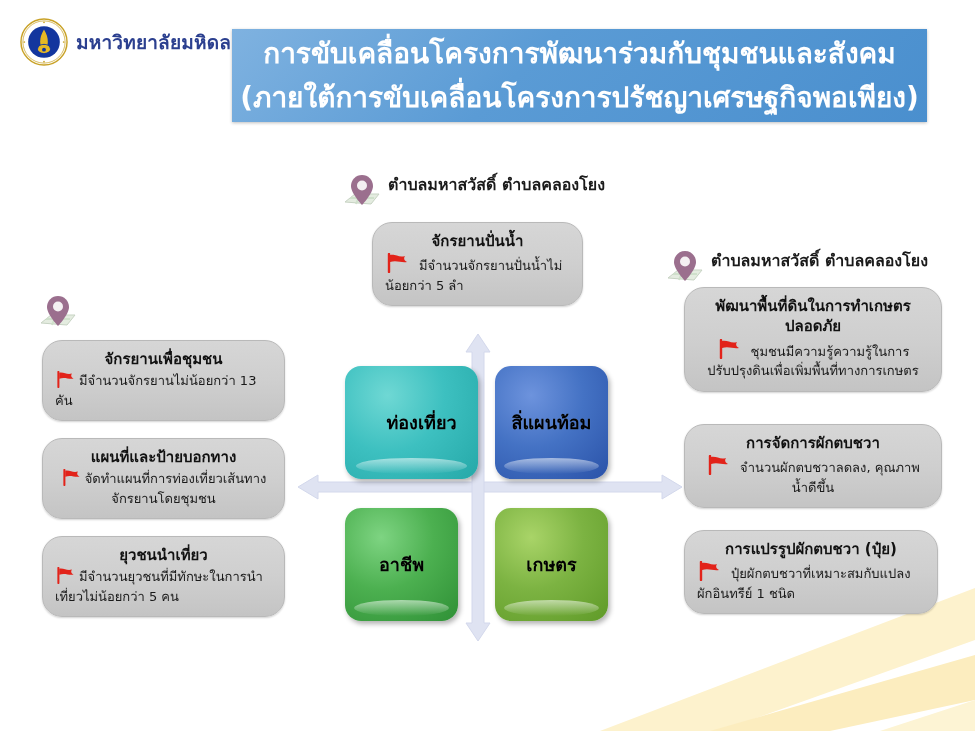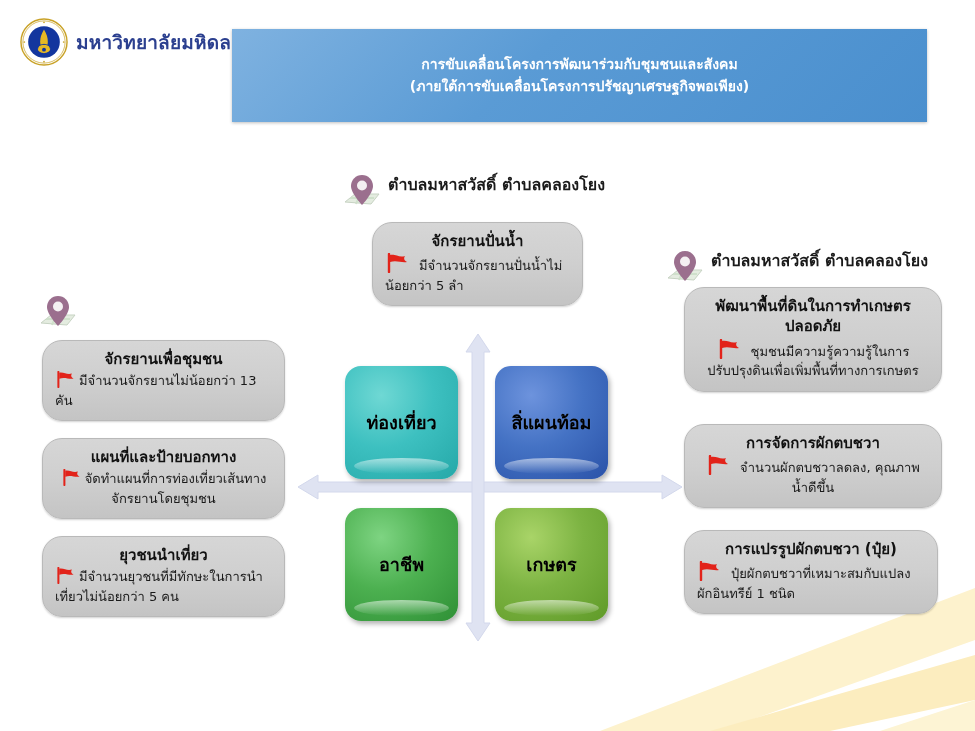--- a/index.html
+++ b/index.html
@@ -59,21 +59,21 @@
     background: linear-gradient(135deg, #7fb2e0 0%, #5a9bd5 42%, #4a8fce 100%);
     box-shadow: 0 1px 3px rgba(0,0,0,.25);
     display: flex;
     flex-direction: column;
     align-items: center;
     justify-content: center;
     z-index: 5;
   }
   .title-line {
     color: #ffffff;
-    font-size: 14px;
+    font-size: 28px;
     font-weight: bold;
     line-height: 1.55;
     text-align: center;
     white-space: nowrap;
   }
 
   
   .loc-header {
     position: absolute;
     display: flex;
@@ -297,21 +297,21 @@
 
 <div class="quadrant">
 
   <svg class="arrows" viewBox="0 0 400 315" xmlns="http://www.w3.org/2000/svg">
 
     <path d="M8 157 L28 145 L28 152 L372 152 L372 145 L392 157 L372 169 L372 162 L28 162 L28 169 Z" fill="#dfe3f2" stroke="#d3d8ec" stroke-width="1"></path>
 
     <path d="M188 4 L200 22 L194 22 L194 293 L200 293 L188 311 L176 293 L182 293 L182 22 L176 22 Z" fill="#dfe3f2" stroke="#d3d8ec" stroke-width="1"></path>
   </svg>
 
-  <div class="qbox" id="q-tourism" style="background: radial-gradient(circle at 32% 26%, #6fd8d4 0%, #3dc0c0 46%, #25a8a8 100%);">
+  <div class="qbox" id="q-tourism" style="background: radial-gradient(circle at 32% 26%, #6fd8d4 0%, #3dc0c0 46%, #25a8a8 100%); padding-left: 20px;">
     <span>ท่องเที่ยว</span>
   </div>
 
   <div class="qbox" id="q-environment" style="background: radial-gradient(circle at 32% 26%, #6d93dd 0%, #4472c4 46%, #2a52a8 100%);">
     <span>สิ่แผนท้อม</span>
   </div>
 
   <div class="qbox" id="q-occupation" style="background: radial-gradient(circle at 32% 26%, #7ed482 0%, #4cb050 46%, #2f9036 100%);">
     <span>อาชีพ</span>
   </div>

